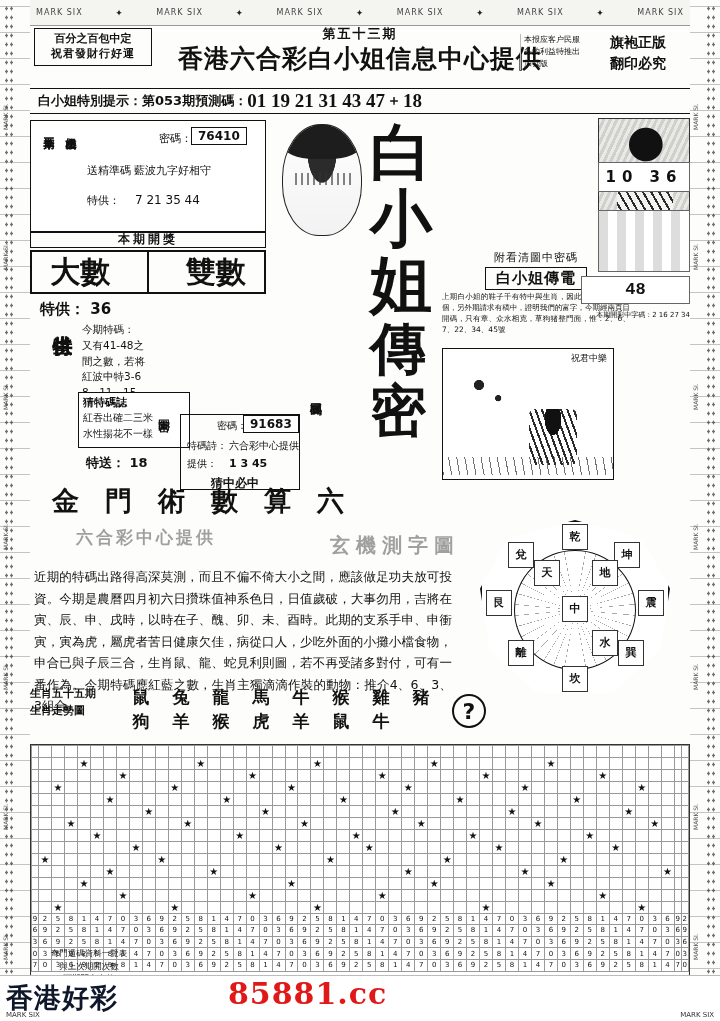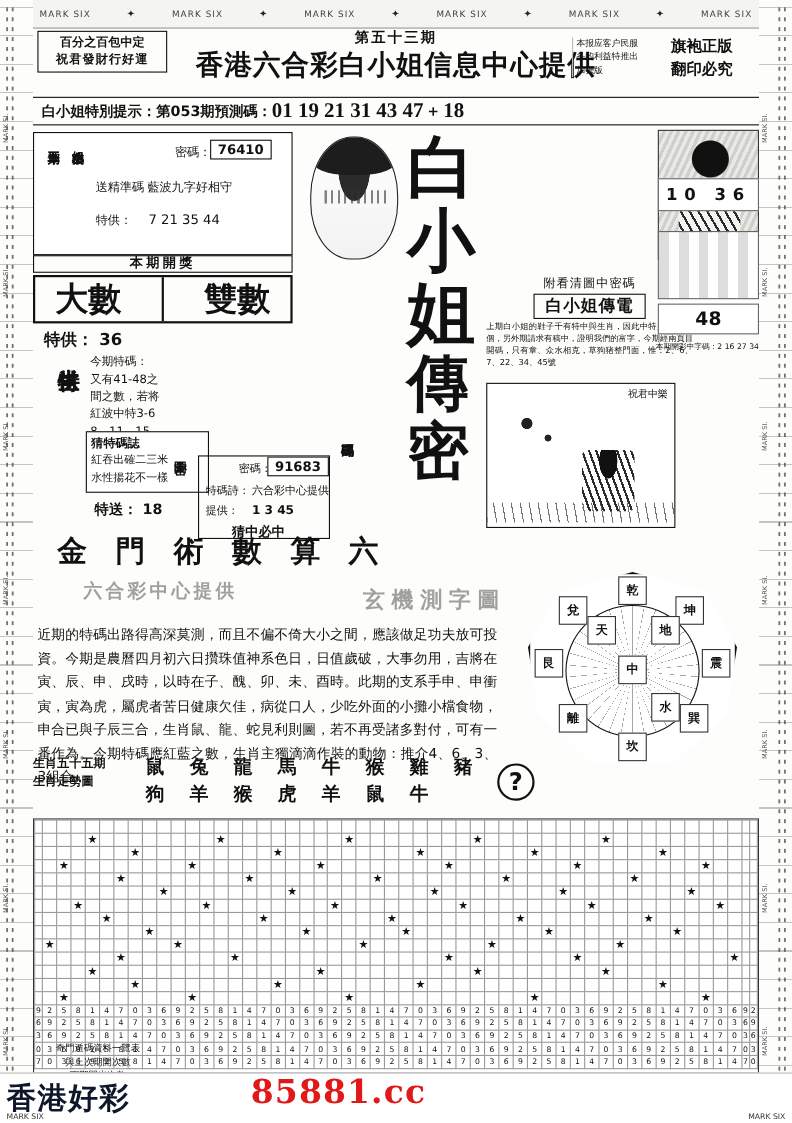--- a/index.html
+++ b/index.html
@@ -233,21 +233,21 @@
   }
 
   
   .rbox {
     position:absolute; right:0; border:1px solid #666; background:#fff;
     text-align:center; font-weight:bold;
   }
   .rb1 { top:48px; width:92px; height:30px; font-size:15px; line-height:28px; letter-spacing:6px; }
   .rb2 { top:96px; width:92px; height:62px;
          background:repeating-linear-gradient(90deg,#ddd 0 9px,#fff 9px 18px); }
-  .rb3 { top:162px; width:92px; height:28px; font-size:17px; line-height:26px; }
+  .rb3 { top:162px; width:109px; height:28px; font-size:17px; line-height:26px;font-family:Liberation Mono, monospace; }
   .rb-note { position:absolute; right:0; top:196px; width:124px; font-size:7px; text-align:right; }
 
   
   .row2title {
     position:absolute; left:30px; right:30px; top:484px; height:34px;
     display:flex; align-items:center; justify-content:flex-start; gap:26px;
     padding-left:22px;
     font-size:27px; font-weight:bold; font-family:"DejaVu Serif", serif;
   }
   .ghosttext {

